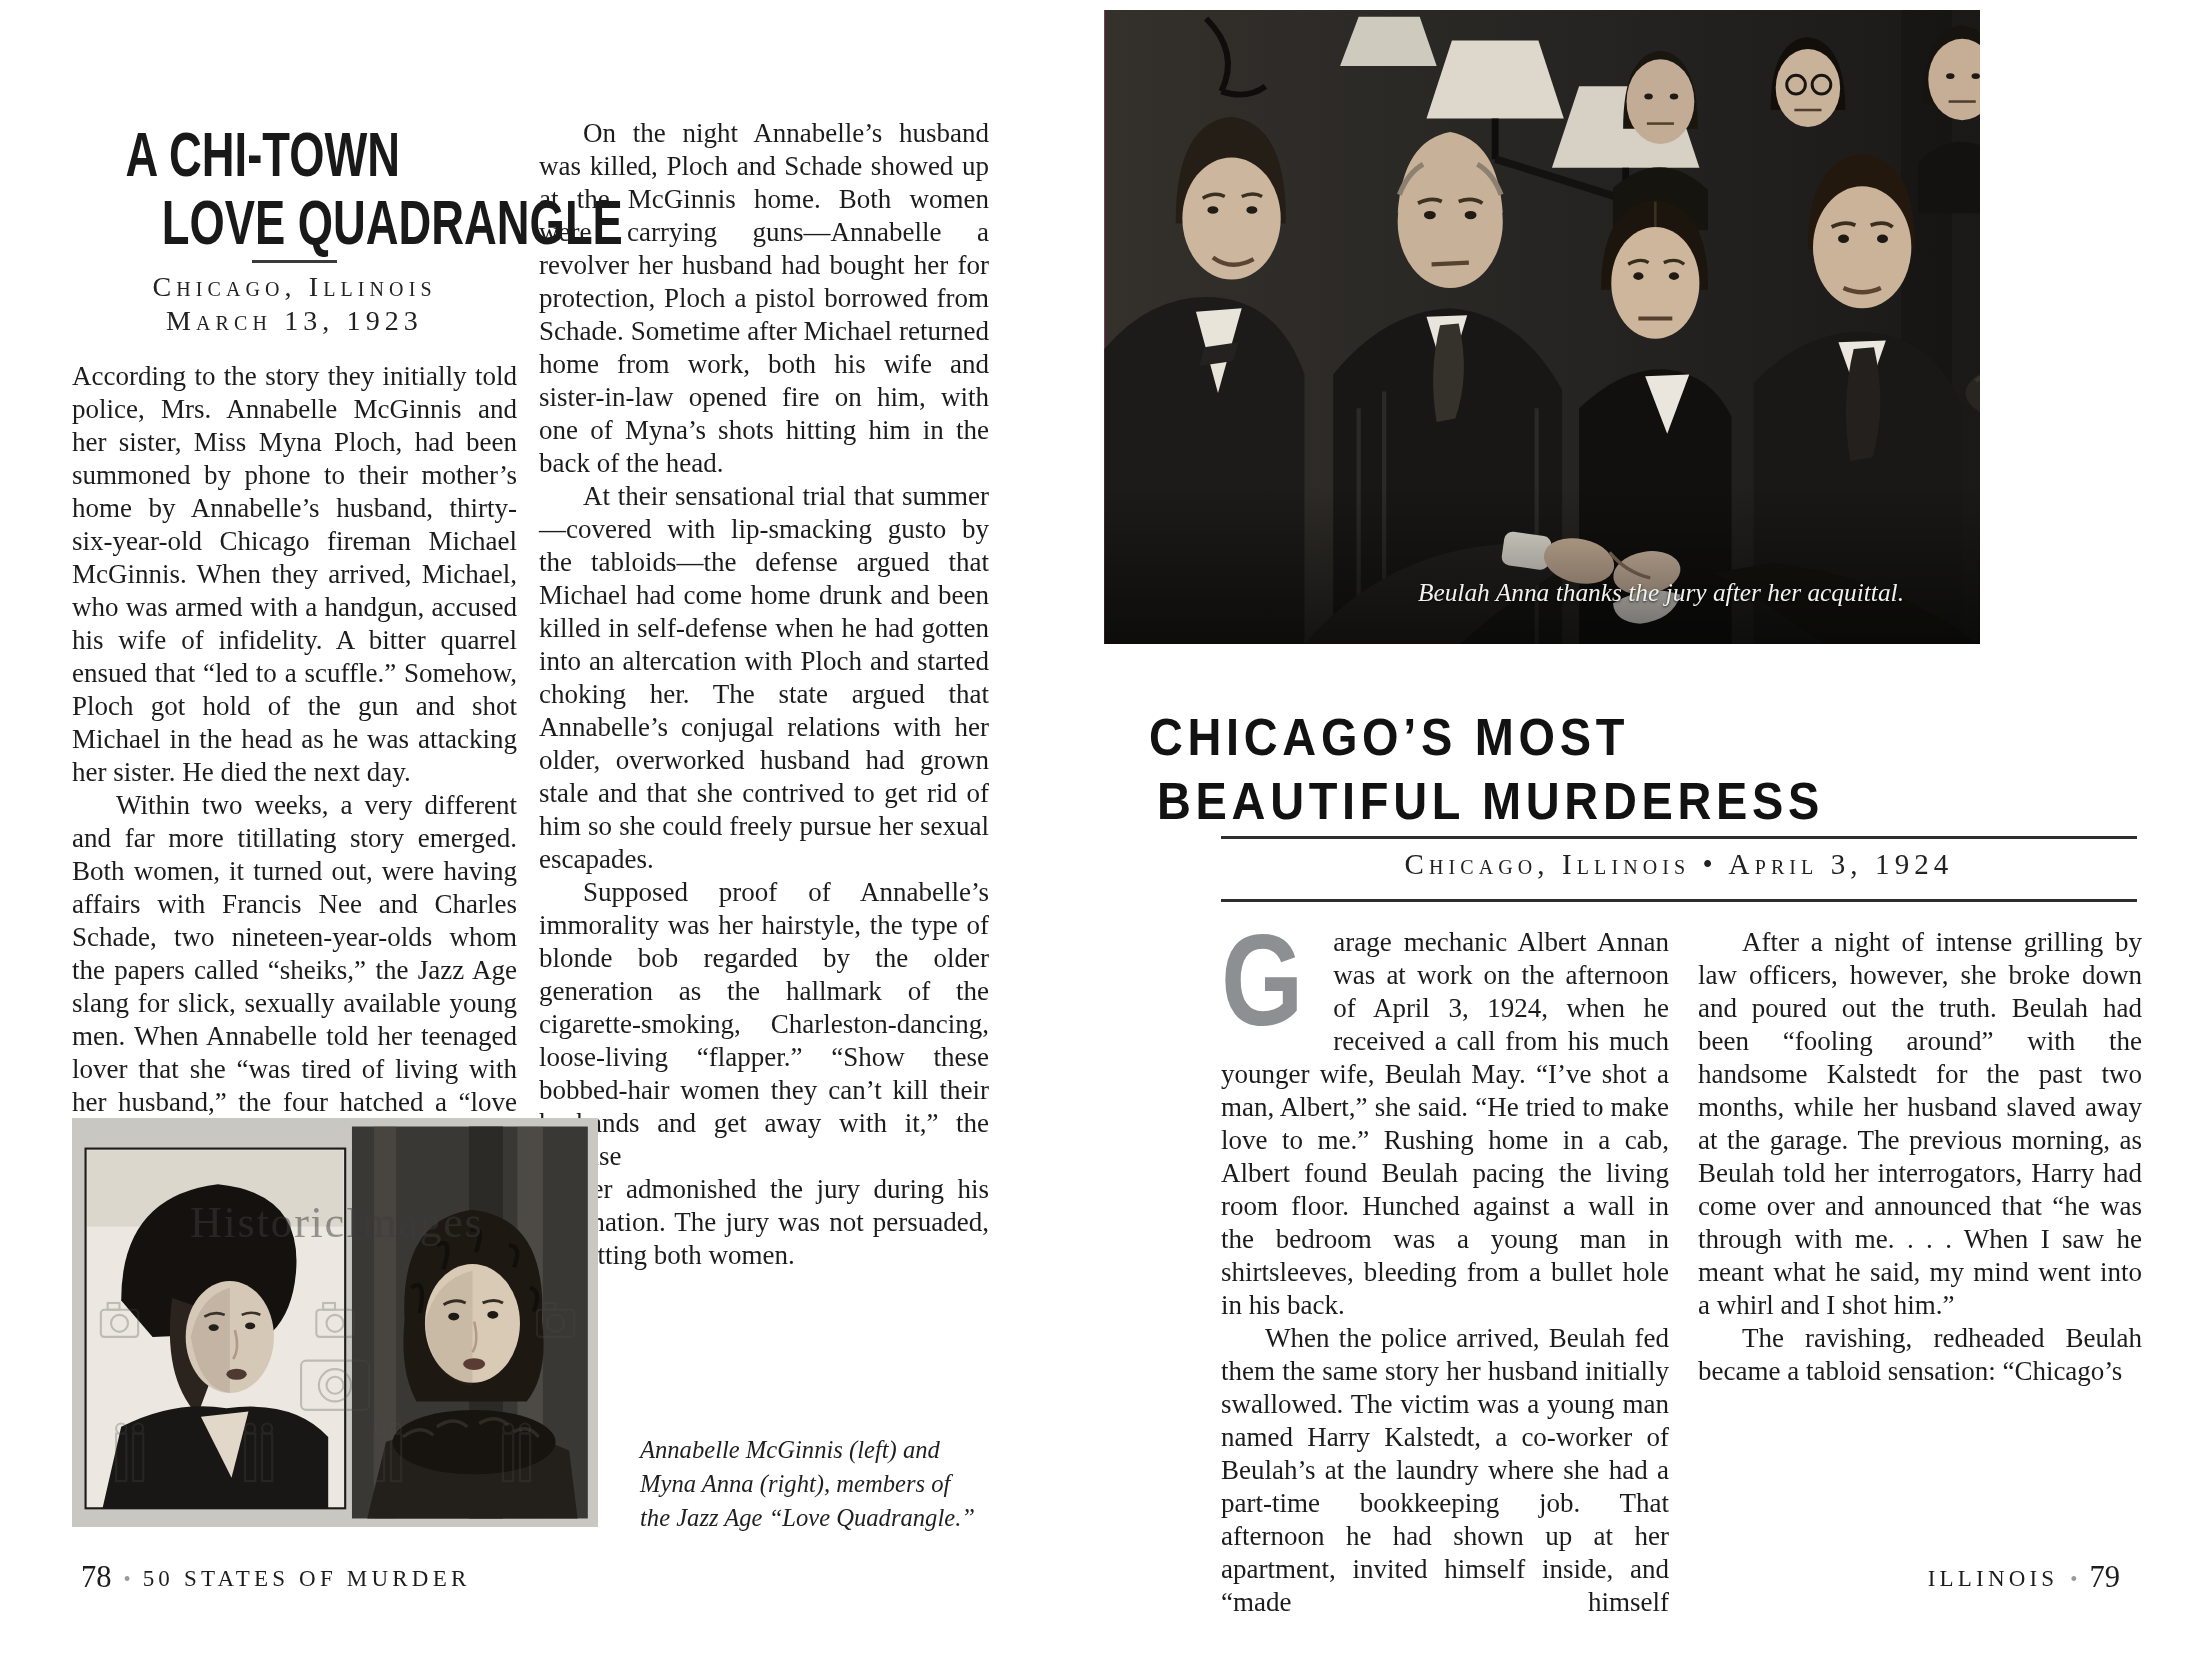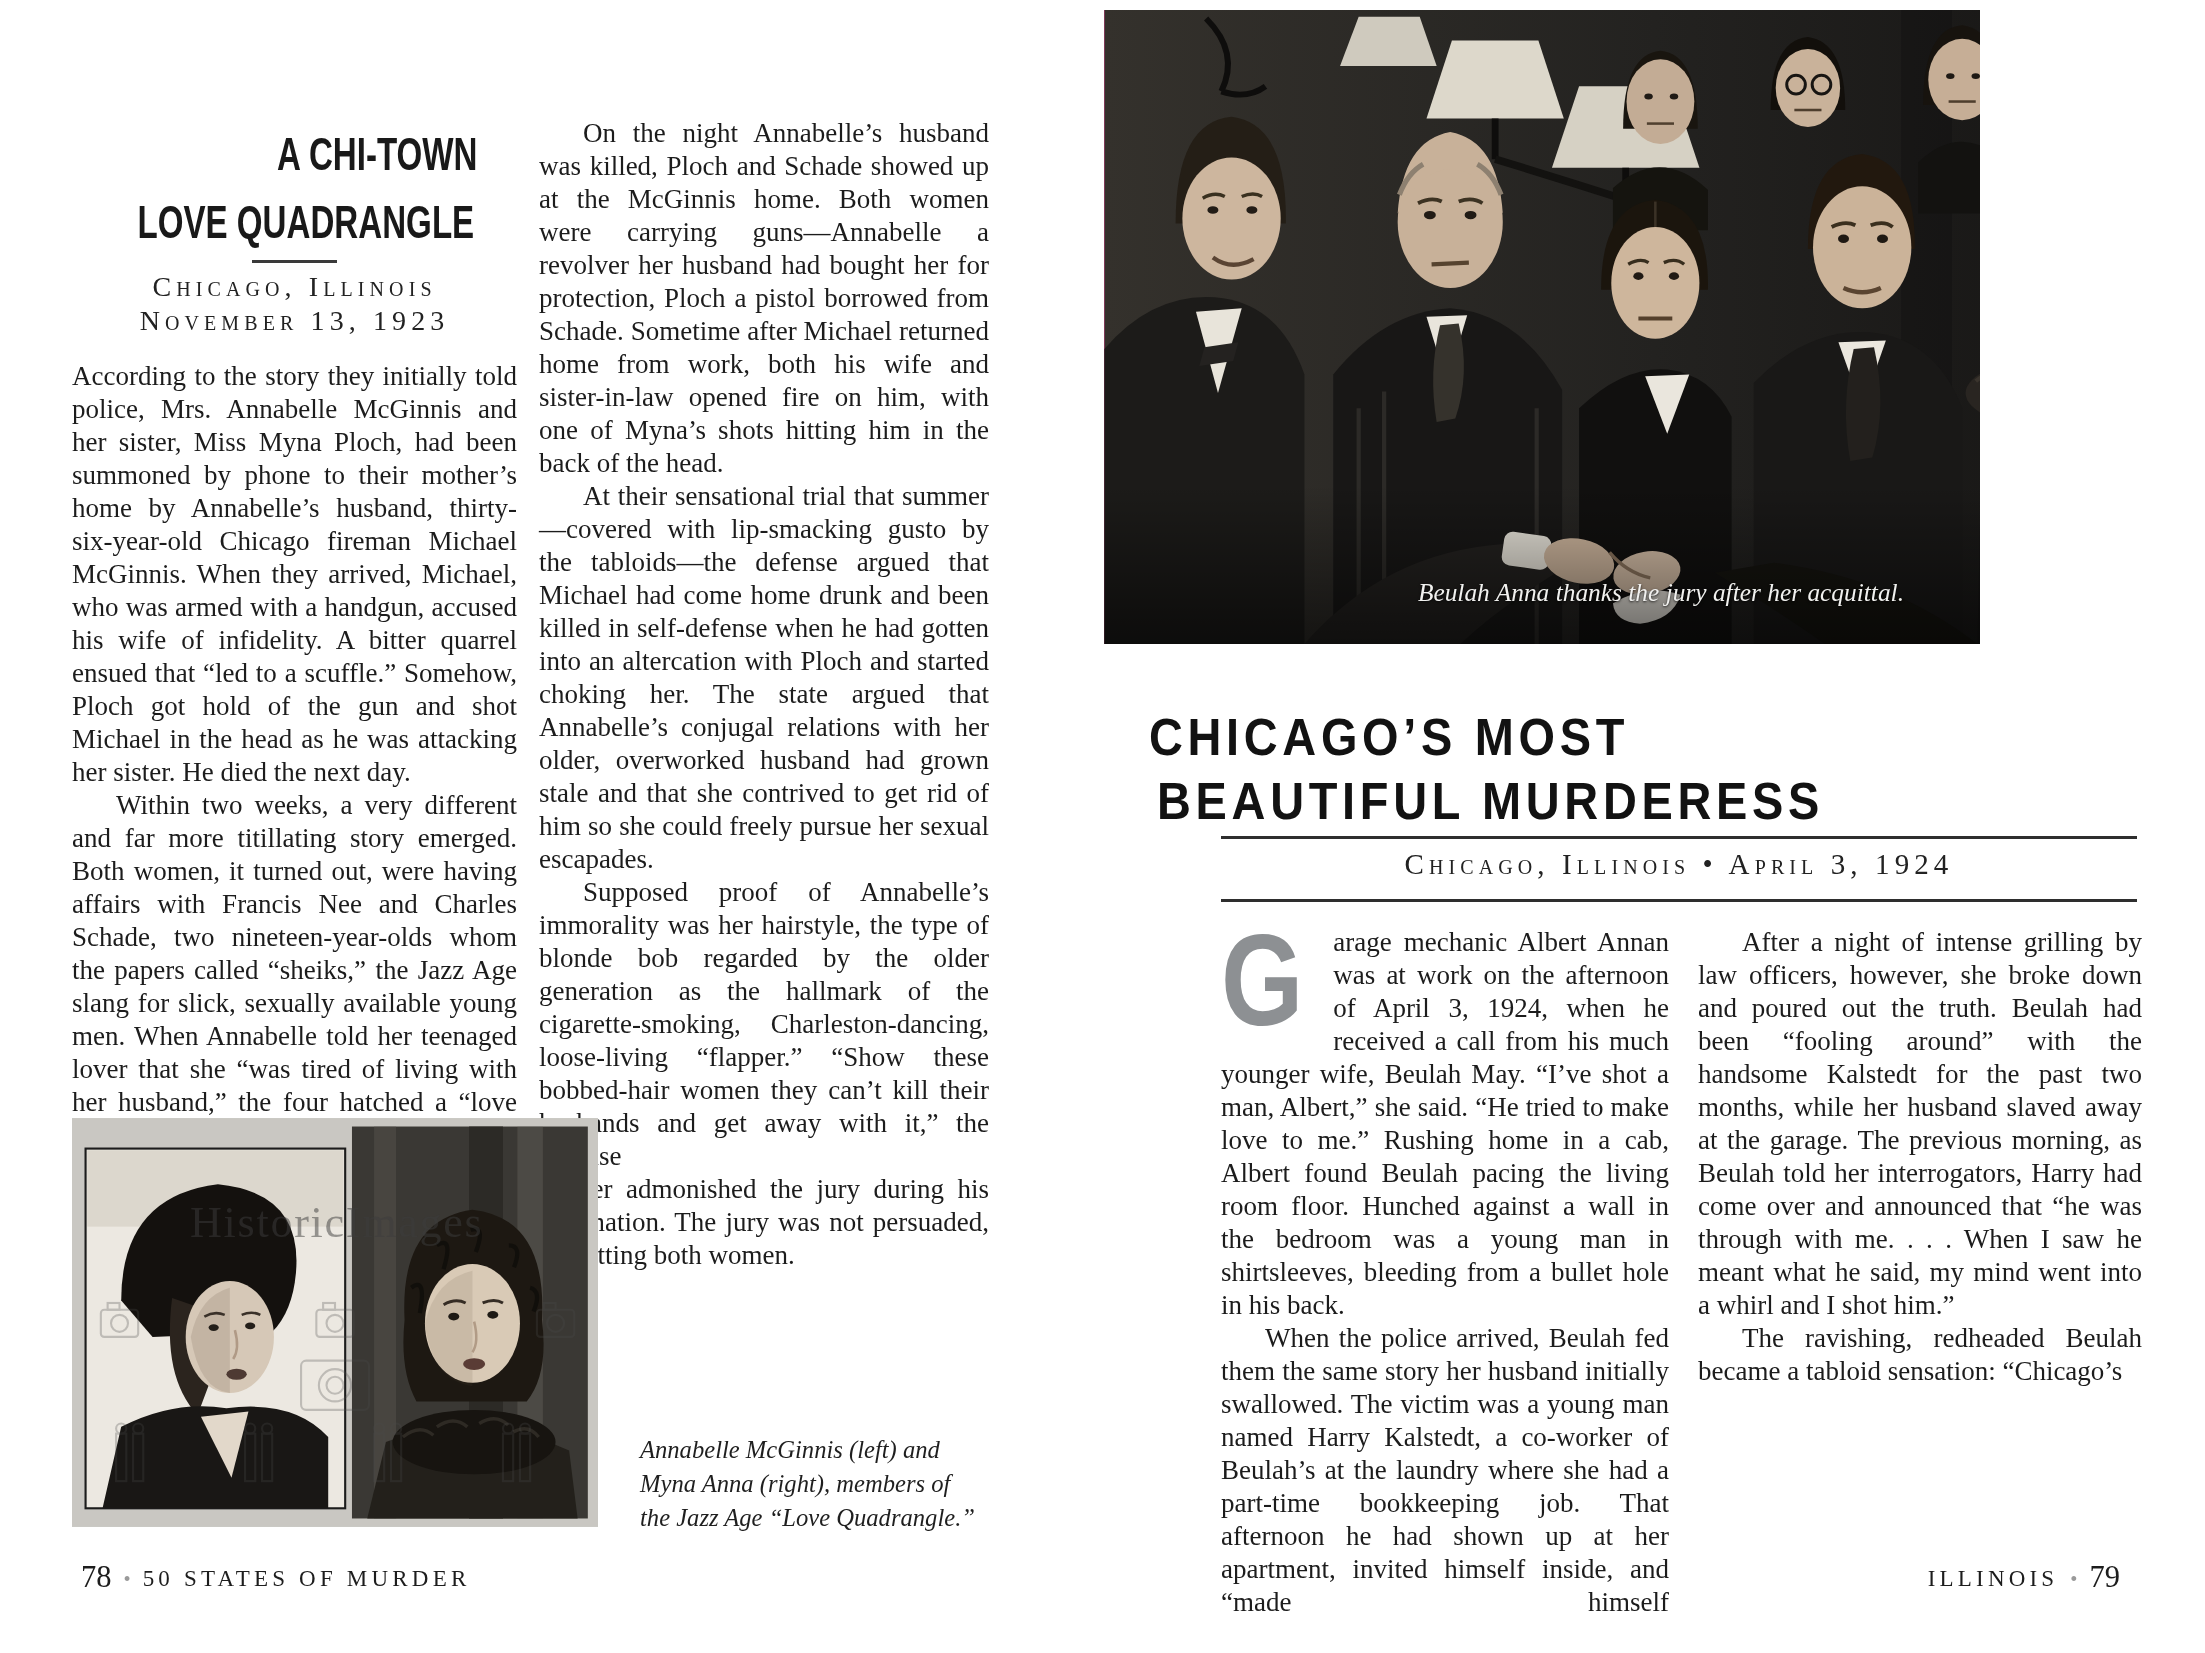--- a/index.html
+++ b/index.html
@@ -4,23 +4,23 @@
 <style>
   html,body{margin:0;padding:0;}
   body{
     width:2205px;height:1654px;position:relative;background:#ffffff;
     font-family:"Liberation Serif", serif;color:#1c1c1c;
     -webkit-font-smoothing:antialiased;
   }
   .abs{position:absolute;}
   
   .title-left{
-    left:72px;top:120px;width:445px;text-align:right;
+    left:72px;top:120px;width:445px;text-align:left;
     font-family:"Liberation Sans", sans-serif;font-weight:bold;
-    font-size:46px;line-height:68px;color:#191919;white-space:nowrap;
+    font-size:63px;line-height:68px;color:#191919;white-space:nowrap;
   }
   .title-left .cond{display:inline-block;transform:scaleX(0.72);transform-origin:center;}
   .title-divider{left:252px;top:260px;width:85px;height:2.5px;background:#3a3a3a;}
   .dateline-left{
     left:72px;width:445px;text-align:center;
     font-variant:small-caps;letter-spacing:5.1px;font-size:28px;line-height:34px;color:#222;
   }
   .title-right{
     left:1128px;top:706px;width:1064px;text-align:left;
     font-family:"Liberation Sans", sans-serif;font-weight:bold;
@@ -73,21 +73,21 @@
 </style>
 </head>
 <body>
 
 <div class="abs title-left">
   <div><span class="cond">A CHI-TOWN</span></div>
   <div><span class="cond">LOVE QUADRANGLE</span></div>
 </div>
 <div class="abs title-divider"></div>
 <div class="abs dateline-left" style="top:270px;">Chicago, Illinois</div>
-<div class="abs dateline-left" style="top:304px;">November 13, 1923</div>
+<div class="abs dateline-left" style="top:304px;">March 13, 1923</div>
 
 <div id="col1" class="abs bodycol">
   <p>According to the story they initially told police, Mrs. Annabelle McGinnis and her sister, Miss Myna Ploch, had been summoned by phone to their mother’s home by Annabelle’s husband, thirty-six-year-old Chicago fireman Michael McGinnis. When they arrived, Michael, who was armed with a handgun, accused his wife of infidelity. A bitter quarrel ensued that “led to a scuffle.” Somehow, Ploch got hold of the gun and shot Michael in the head as he was attacking her sister. He died the next day.</p>
   <p class="ind">Within two weeks, a very different and far more titillating story emerged. Both women, it turned out, were having affairs with Francis Nee and Charles Schade, two nineteen-year-olds whom the papers called “sheiks,” the Jazz Age slang for slick, sexually available young men. When Annabelle told her teenaged lover that she “was tired of living with her husband,” the four hatched a “love plot.”</p>
 </div>
 
 <div id="col2" class="abs bodycol">
   <p class="ind">On the night Annabelle’s husband was killed, Ploch and Schade showed up at the McGinnis home. Both women were carrying guns—Annabelle a revolver her husband had bought her for protection, Ploch a pistol borrowed from Schade. Sometime after Michael returned home from work, both his wife and sister-in-law opened fire on him, with one of Myna’s shots hitting him in the back of the head.</p>
   <p class="ind">At their sensational trial that summer—covered with lip-smacking gusto by the tabloids—the defense argued that Michael had come home drunk and been killed in self-defense when he had gotten into an altercation with Ploch and started choking her. The state argued that Annabelle’s conjugal relations with her older, overworked husband had grown stale and that she contrived to get rid of him so she could freely pursue her sexual escapades.</p>
   <p class="ind justify-last">Supposed proof of Annabelle’s immorality was her hairstyle, the type of blonde bob regarded by the older generation as the hallmark of the cigarette-smoking, Charleston-dancing, loose-living “flapper.” “Show these bobbed-hair women they can’t kill their husbands and get away with it,” the defense</p>

